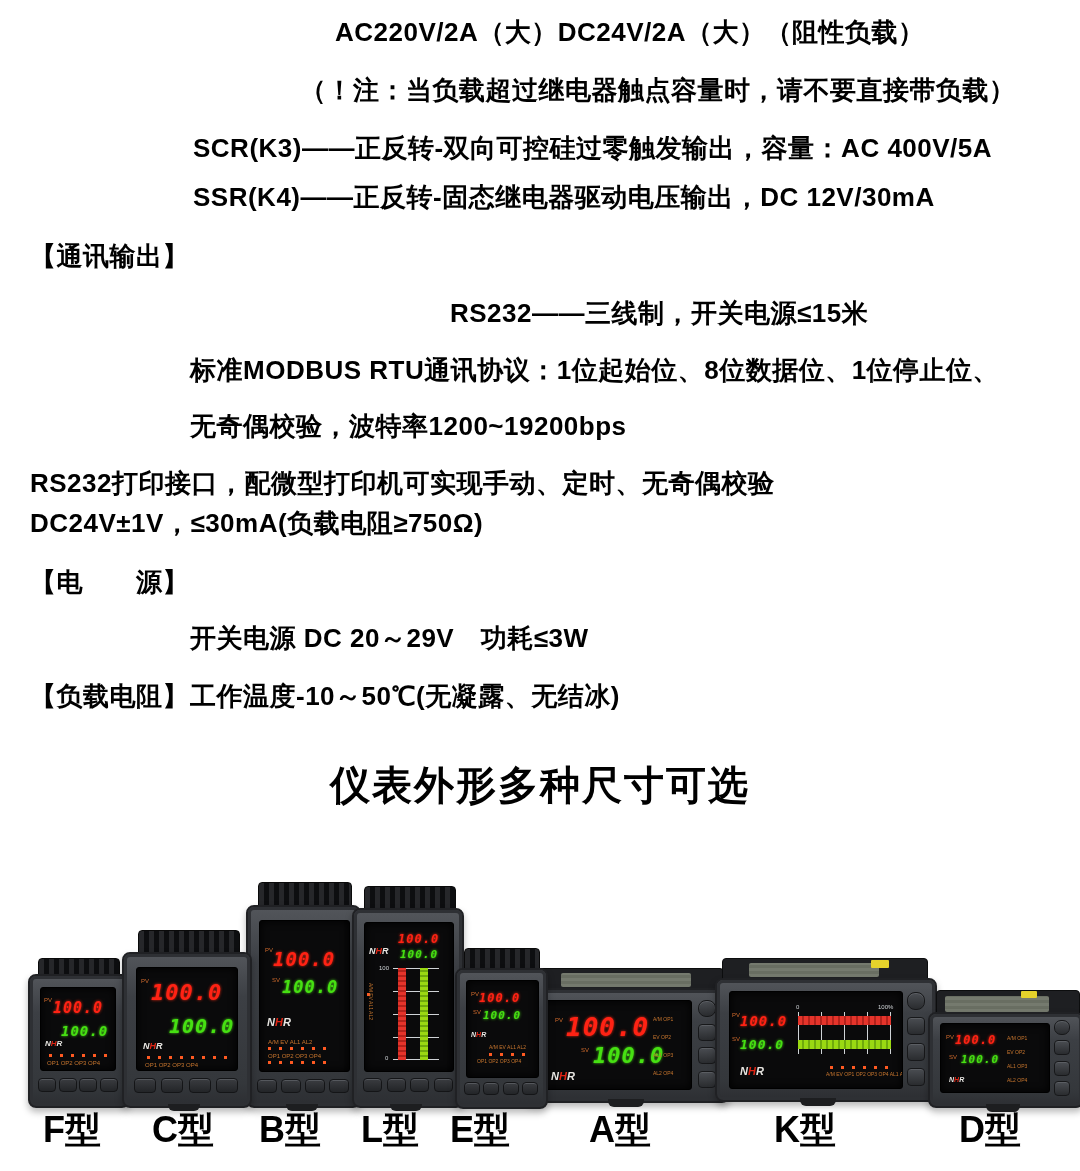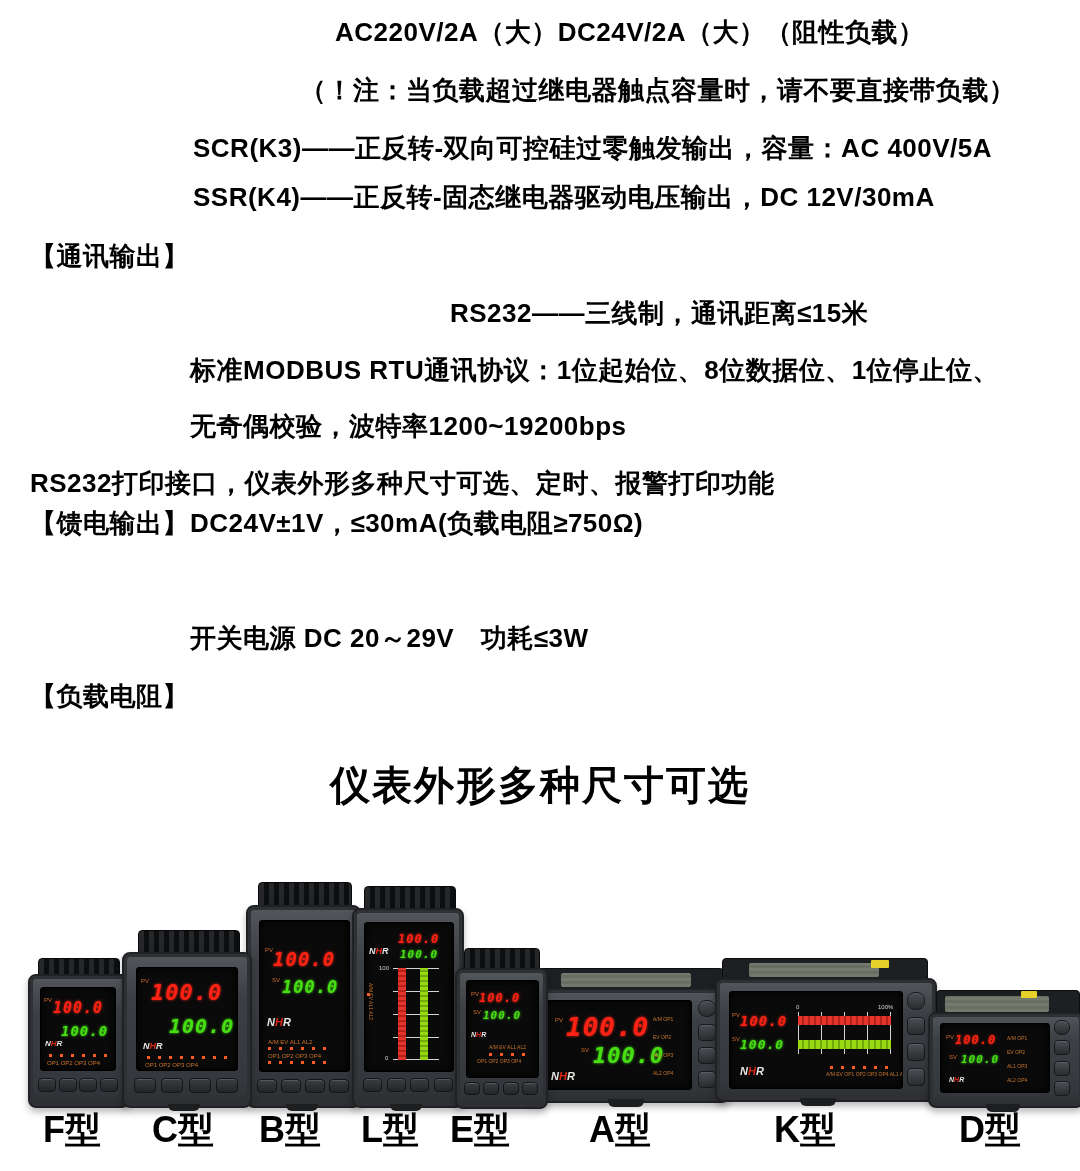--- a/index.html
+++ b/index.html
@@ -79,42 +79,43 @@
     <div class="spec-line l3 noLabel">
         <span class="spec-text">SCR(K3)——正反转-双向可控硅过零触发输出，容量：AC 400V/5A</span>
       </div>
     <div class="spec-line l4 noLabel">
         <span class="spec-text">SSR(K4)——正反转-固态继电器驱动电压输出，DC 12V/30mA</span>
       </div>
     <div class="spec-line l5">
         <span class="spec-label">【通讯输出】</span>
       </div>
     <div class="spec-line l6 noLabel">
-        <span class="spec-text">RS232——三线制，通讯距离≤15米</span>
+        <span class="spec-text">RS232——三线制，开关电源≤15米</span>
       </div>
     <div class="spec-line l7 noLabel">
         <span class="spec-text">标准MODBUS RTU通讯协议：1位起始位、8位数据位、1位停止位、</span>
       </div>
     <div class="spec-line l8 noLabel">
         <span class="spec-text">无奇偶校验，波特率1200~19200bps</span>
       </div>
     <div class="spec-line l9">
-        <span class="spec-text">RS232打印接口，仪表外形多种尺寸可选、定时、报警打印功能</span>
+        <span class="spec-text">RS232打印接口，配微型打印机可实现手动、定时、无奇偶校验</span>
       </div>
     <div class="spec-line l10">
-        <span class="spec-label">【馈电输出】</span>
         <span class="spec-text">DC24V±1V，≤30mA(负载电阻≥750Ω)</span>
       </div>
     <div class="spec-line l11">
+        <span class="spec-label">【电　　源】</span>
       </div>
     <div class="spec-line l12 noLabel">
         <span class="spec-text">开关电源 DC 20～29V　功耗≤3W</span>
       </div>
     <div class="spec-line l13">
         <span class="spec-label">【负载电阻】</span>
+        <span class="spec-text">工作温度-10～50℃(无凝露、无结冰)</span>
       </div>
   </section>
 
   <h1 class="title">仪表外形多种尺寸可选</h1>
 
   <section class="lineup">
 
     <div class="inst" style="left:0;top:0;z-index:5;">
       <div class="cap" style="left:38px;top:98px;width:80px;height:20px;"></div>
       <div class="ibody" style="left:28px;top:114px;width:98px;height:130px;">

